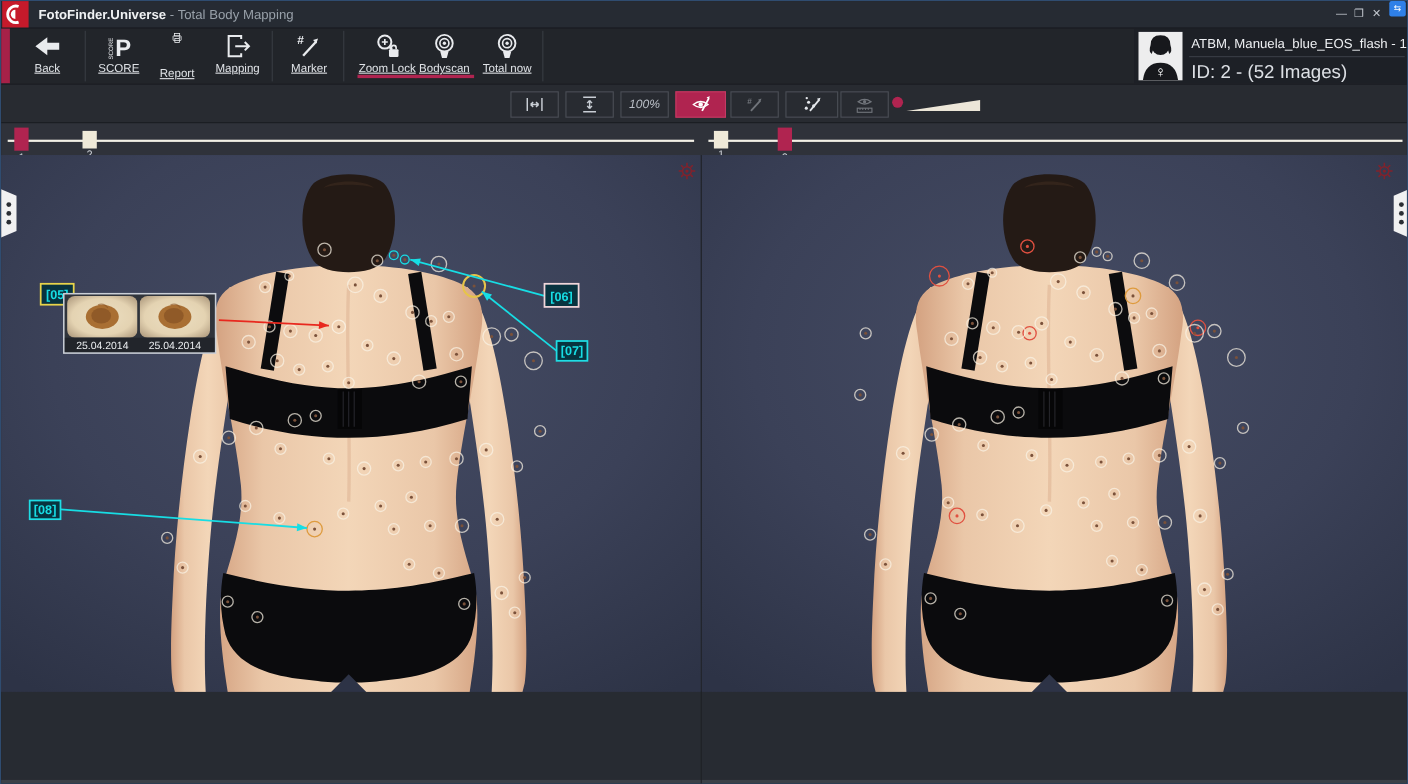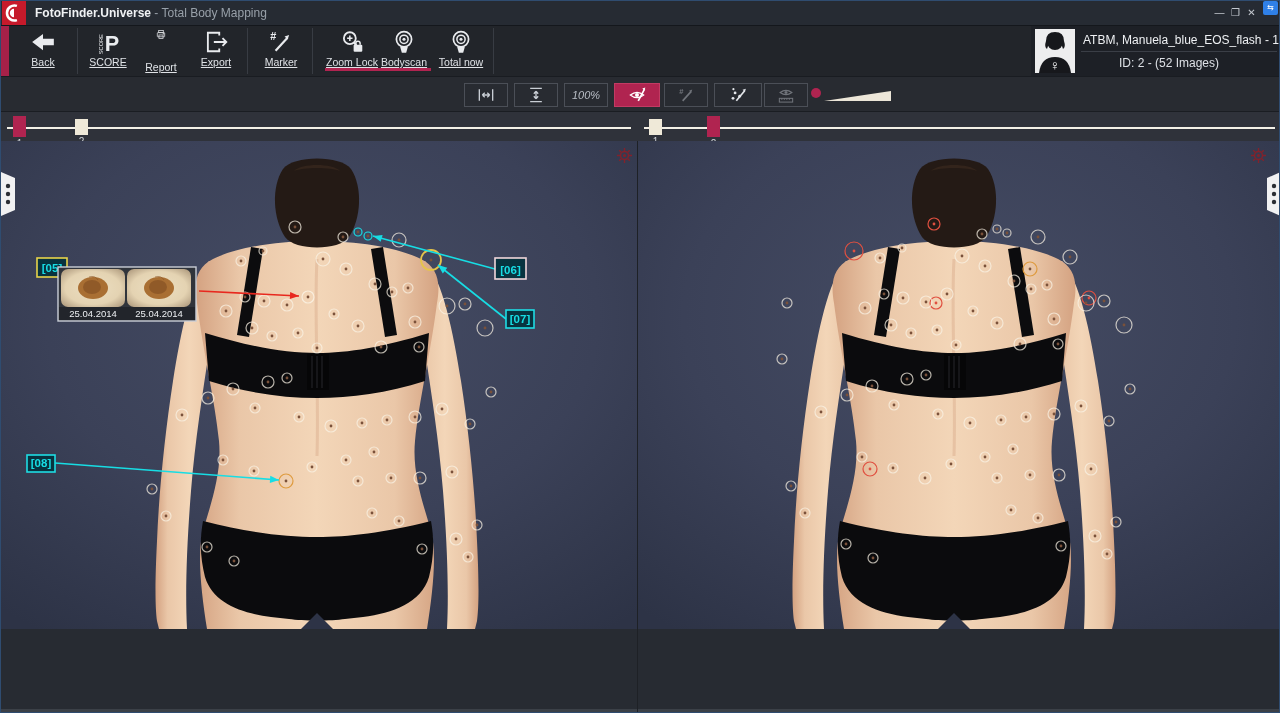--- a/index.html
+++ b/index.html
@@ -23,21 +23,21 @@
   .tbtn svg{width:26px;height:26px;display:block;}
   .tbtn .lbl{margin-top:1px;white-space:nowrap;text-decoration:underline;}
   .tsep{position:absolute;top:2px;width:1px;height:46px;background:#383c43;}
   .tunder{position:absolute;height:3px;background:#b02450;bottom:2px;}
 
   
   #patient{position:absolute;right:0;top:0;width:248px;height:50px;background:#1d2026;}
   #avatar{position:absolute;left:4px;top:3px;width:40px;height:44px;background:#ededee;overflow:hidden;}
   #patient .pname{position:absolute;left:52px;top:7px;font-size:12px;color:#eef0f3;white-space:nowrap;}
   #patient .pdiv{position:absolute;left:50px;top:25px;width:196px;height:1px;background:#3a3e46;}
-  #patient .pid{position:absolute;left:52px;top:30px;font-size:12px;color:#dde0e5;margin-left:36px;}
+  #patient .pid{position:absolute;left:52px;top:30px;font-size:17px;color:#dde0e5;}
 
   
   #viewbar{position:absolute;left:0;top:75px;width:100%;height:35px;background:#282b31;border-top:1px solid #191c21;}
   .vbtn{position:absolute;top:6px;height:24px;border:1px solid #4b4f57;background:transparent;display:flex;align-items:center;justify-content:center;color:#b9bec6;font-size:11px;cursor:pointer;}
   .vbtn svg{width:22px;height:20px;}
   .vbtn.active{background:#b02450;border-color:#c23b63;color:#fff;}
   .vbtn.dim svg{opacity:.45;}
   #marker-slider{position:absolute;top:6px;left:808px;width:86px;height:24px;cursor:pointer;}
 
   
@@ -109,21 +109,21 @@
           <circle cx="17" cy="10.5" r="0.8" fill="#e9ebee"></circle>
       </svg>
       <span class="lbl">Report</span>
     </div>
 
     <div class="tbtn" style="left:190px;width:50px;">
       <svg viewBox="0 0 24 24" fill="none" stroke="#e9ebee" stroke-width="1.7">
         <path d="M15,6 V3.5 H4.5 v17 H15 V18"></path>
           <path d="M10,12 h11 M18,8.5 L21.5,12 L18,15.5"></path>
       </svg>
-      <span class="lbl">Export</span>
+      <span class="lbl">Mapping</span>
     </div>
     <div class="tsep" style="left:246px;"></div>
 
     <div class="tbtn" style="left:252px;width:56px;">
       <svg viewBox="0 0 24 24">
         <text x="2" y="10" font-size="10" font-weight="bold" fill="#e9ebee">#</text>
         <path d="M7,20 L18,8" stroke="#e9ebee" stroke-width="2"></path>
           <path d="M19.5,5.5 l-4.2,1.4 2.8,2.8 Z" fill="#e9ebee"></path>
       </svg>
       <span class="lbl">Marker</span>

